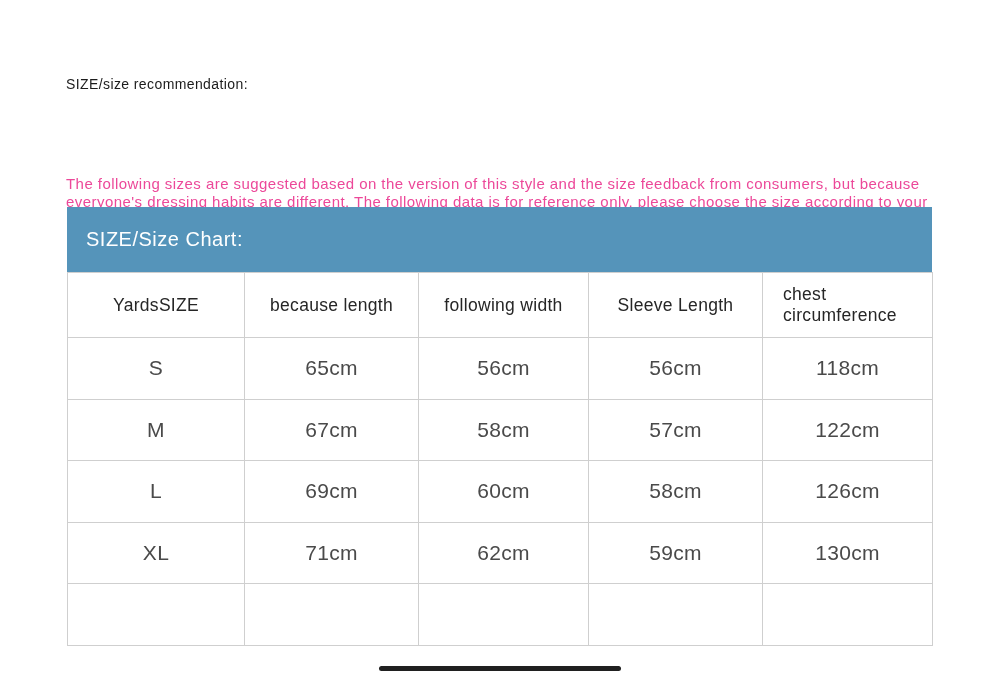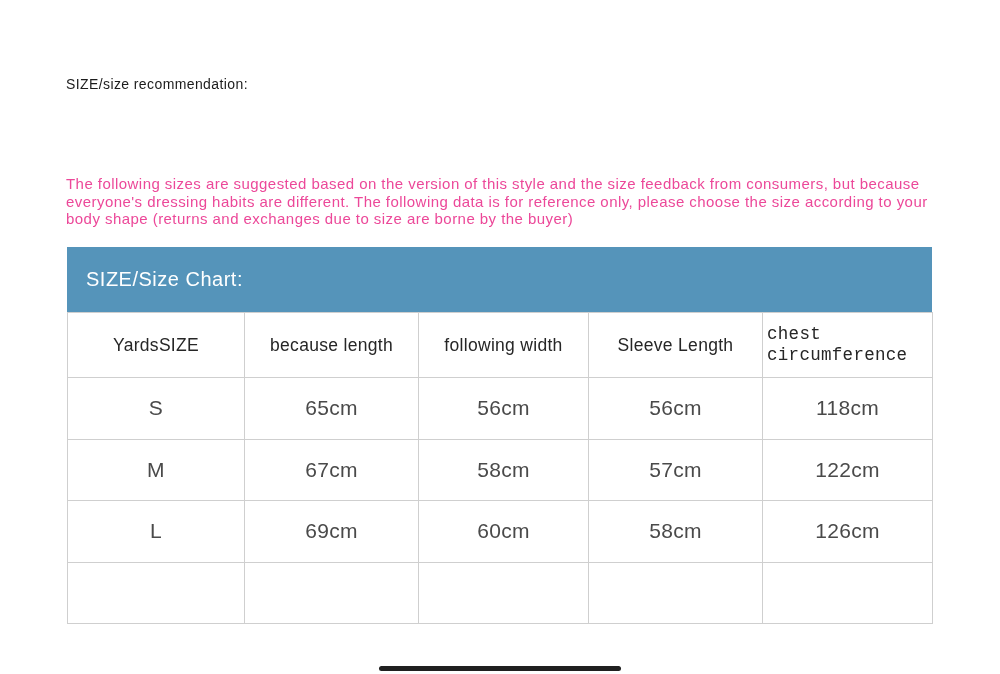--- a/index.html
+++ b/index.html
@@ -34,21 +34,20 @@
   }
   .chart-banner {
     width: 100%;
     height: 65px;
     display: flex;
     align-items: center;
     padding-left: 19px;
     color: #ffffff;
     font-size: 20px;
     letter-spacing: 0.5px;
-    margin-top: 40px;
   }
   table.size-table {
     width: 865px;
     table-layout: fixed;
     border-collapse: collapse;
   }
   table.size-table col.c0 { width: 177px; }
   table.size-table col.c1 { width: 174px; }
   table.size-table col.c2 { width: 170px; }
   table.size-table col.c3 { width: 174px; }
@@ -62,23 +61,22 @@
   table.size-table th {
     height: 65px;
     font-weight: 400;
     font-size: 17.5px;
     color: #262626;
     letter-spacing: 0.3px;
     text-align: center;
   }
   table.size-table th.wrap-left {
     text-align: left;
-    padding-left: 4px;
+    padding-left: 20px;
     line-height: 21px;
-    font-family: Liberation Mono, monospace;
   }
   table.size-table td {
     height: 61.5px;
     font-size: 21px;
     color: #4a4a4a;
     letter-spacing: 0.3px;
   }
   .home-indicator {
     position: absolute;
     left: 50%; top: 666px;
@@ -133,20 +131,27 @@
         <td>122cm</td>
       </tr>
       <tr>
         <td>L</td>
         <td>69cm</td>
         <td>60cm</td>
         <td>58cm</td>
         <td>126cm</td>
       </tr>
       <tr>
+        <td>XL</td>
+        <td>71cm</td>
+        <td>62cm</td>
+        <td>59cm</td>
+        <td>130cm</td>
+      </tr>
+      <tr>
         <td></td>
         <td></td>
         <td></td>
         <td></td>
         <td></td>
       </tr>
     </tbody>
   </table>
 </div>
 

